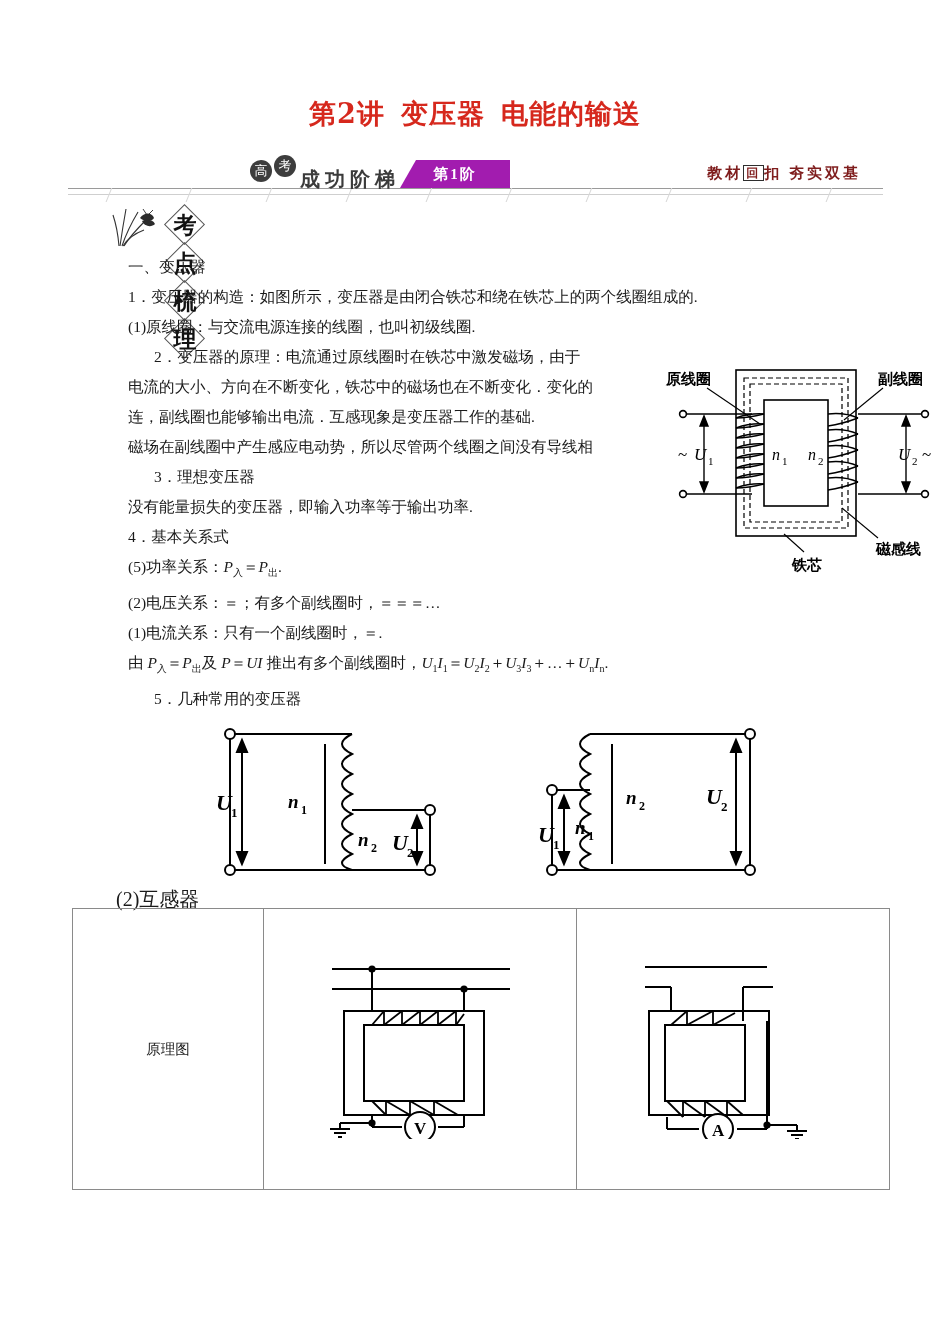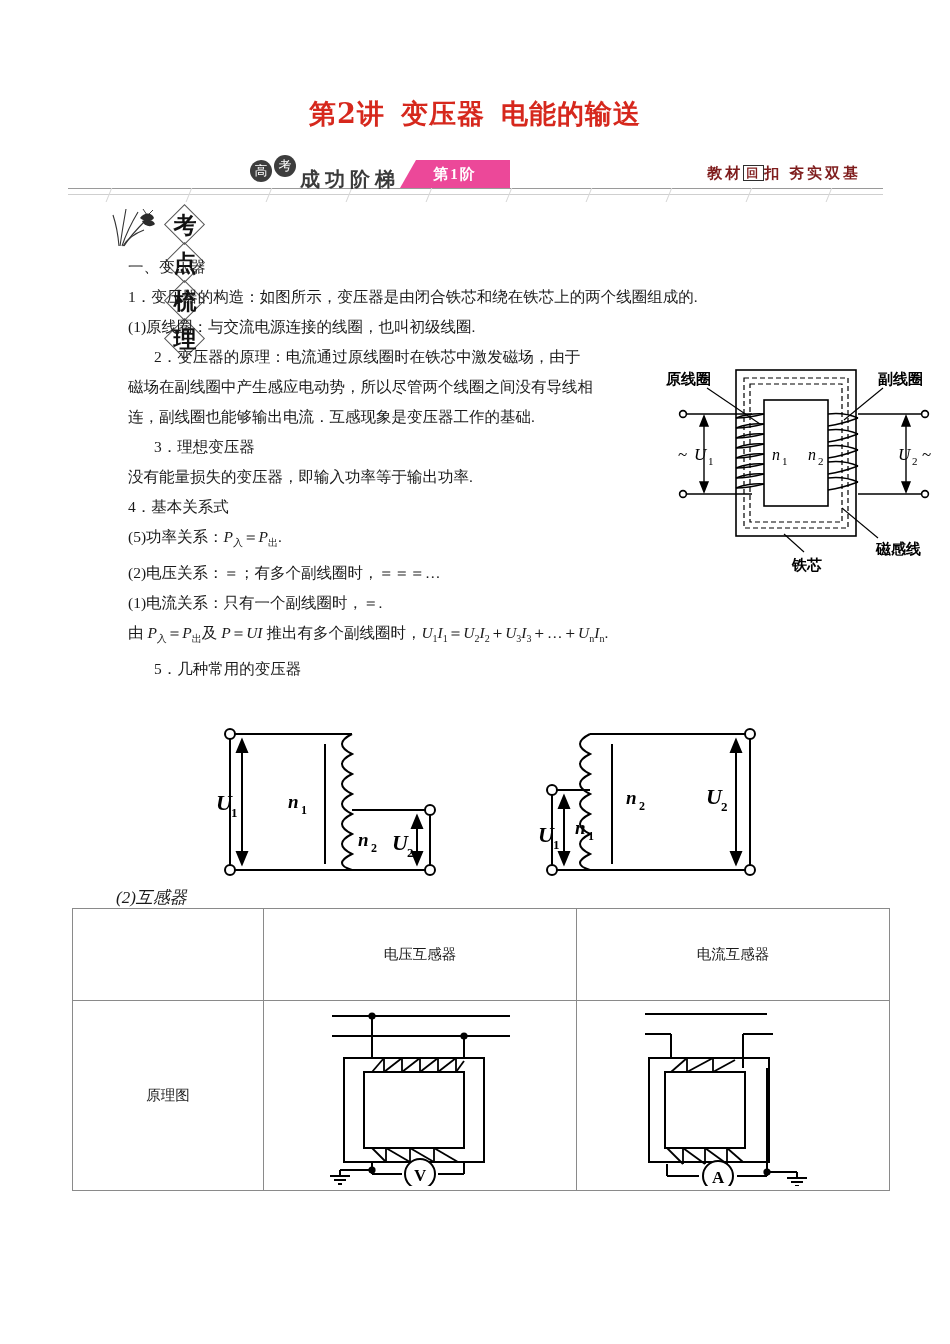--- a/index.html
+++ b/index.html
@@ -49,21 +49,21 @@
     text-align:center; vertical-align:middle;
     font-family:"DejaVu Sans","Liberation Sans",sans-serif;
   }
   .gk-badge.b2 { margin-left:2px; position:relative; top:-5px; }
   .banner-label {
     position:absolute; left:232px; top:8px;
     font-size:20px; letter-spacing:5px; color:#3b3b3b; font-weight:bold;
   }
   .banner-tab {
     position:absolute; left:332px; top:2px; width:110px; height:28px;
-    background:#ec4899; color:#ffffff; font-size:15px; font-weight:bold;
+    background:#a21caf; color:#ffffff; font-size:15px; font-weight:bold;
     text-align:center; line-height:28px; letter-spacing:2px;
     clip-path:polygon(16px 0, 110px 0, 110px 28px, 0 28px);
   }
   .banner-right {
     position:absolute; right:22px; top:6px;
     font-size:15px; letter-spacing:3px; color:#7f1d1d; font-weight:bold;
   }
   .banner-right .boxed {
     display:inline-block; border:1.6px solid #2e2e2e; padding:0 2px;
     line-height:14px; font-size:12px; position:relative; top:-1px;
@@ -194,27 +194,30 @@
       <span>1．变压器的构造：如图所示，变压器是由</span><span class="u">闭合铁芯</span><span>和绕在铁芯上的</span><span class="u">两个线圈</span><span>组成的.</span>
     </div>
 
     <div class="ln">
       <span>(1)原线圈：与交流电源连接的线圈，也叫</span><span class="u">初级</span><span>线圈.</span>
     </div>
 
 
     <div class="ln ind">2．变压器的原理：电流通过原线圈时在铁芯中激发磁场，由于</div>
 
+    <div class="ln">
+      <span>电流的</span><span class="u">大小</span><span>、</span><span class="u">方向</span><span>在不断变化，铁芯中的磁场也在不断变化．变化的</span>
+    </div>
+
+    <div class="ln">
+      <span>连，副线圈也能够输出电流．</span><span class="u">互感现象</span><span>是变压器工作的基础.</span>
+    </div>
 
     <div class="ln">
       <span>磁场在副线圈中产生</span><span class="u">感应电动势</span><span>，所以尽管两个线圈之间没有导线相</span>
-    </div>
-
-    <div class="ln">
-      <span>连，副线圈也能够输出电流．</span><span class="u">互感现象</span><span>是变压器工作的基础.</span>
     </div>
 
     <div class="ln ind">3．理想变压器</div>
 
     <div class="ln">
       <span>没有</span><span class="u">能量损失</span><span>的变压器，即</span><span class="u">输入</span><span>功率等于</span><span class="u">输出</span><span>功率.</span>
     </div>
 
     <div class="ln">4．基本关系式</div>
 
@@ -406,30 +409,25 @@
         <text x="455" y="112" font-size="19" font-style="italic" font-weight="bold">n</text>
         <text x="468" y="118" font-size="12" font-weight="bold">1</text>
         <text x="506" y="82" font-size="19" font-style="italic" font-weight="bold">n</text>
         <text x="519" y="88" font-size="12" font-weight="bold">2</text>
         <text x="586" y="82" font-size="22" font-style="italic" font-weight="bold">U</text>
         <text x="601" y="89" font-size="13" font-weight="bold">2</text>
       </g>
     </svg>
   </div>
 
-  <div style="position:absolute; left:116px; top:886px; font-size:17px;font-style:italic;">(2)互感器</div>
+  <div style="position:absolute; left:116px; top:886px; font-size:20px;">(2)互感器</div>
 
   <div class="tbl">
     <table>
       <tbody>
-          <tr class="row-head">
-        <td class="col-a"></td>
-        <td class="col-b">电压互感器</td>
-        <td class="col-c">电流互感器</td>
-      </tr>
       <tr class="row-body">
         <td class="col-a">原理图</td>
 
         <td class="col-b">
           <div class="cellfig">
             <svg width="212" height="180" viewBox="0 0 212 180">
               <g stroke="#000" fill="none" stroke-width="2">
 
                 <line x1="18" y1="10" x2="196" y2="10"></line>
                 <line x1="18" y1="30" x2="196" y2="30"></line>

